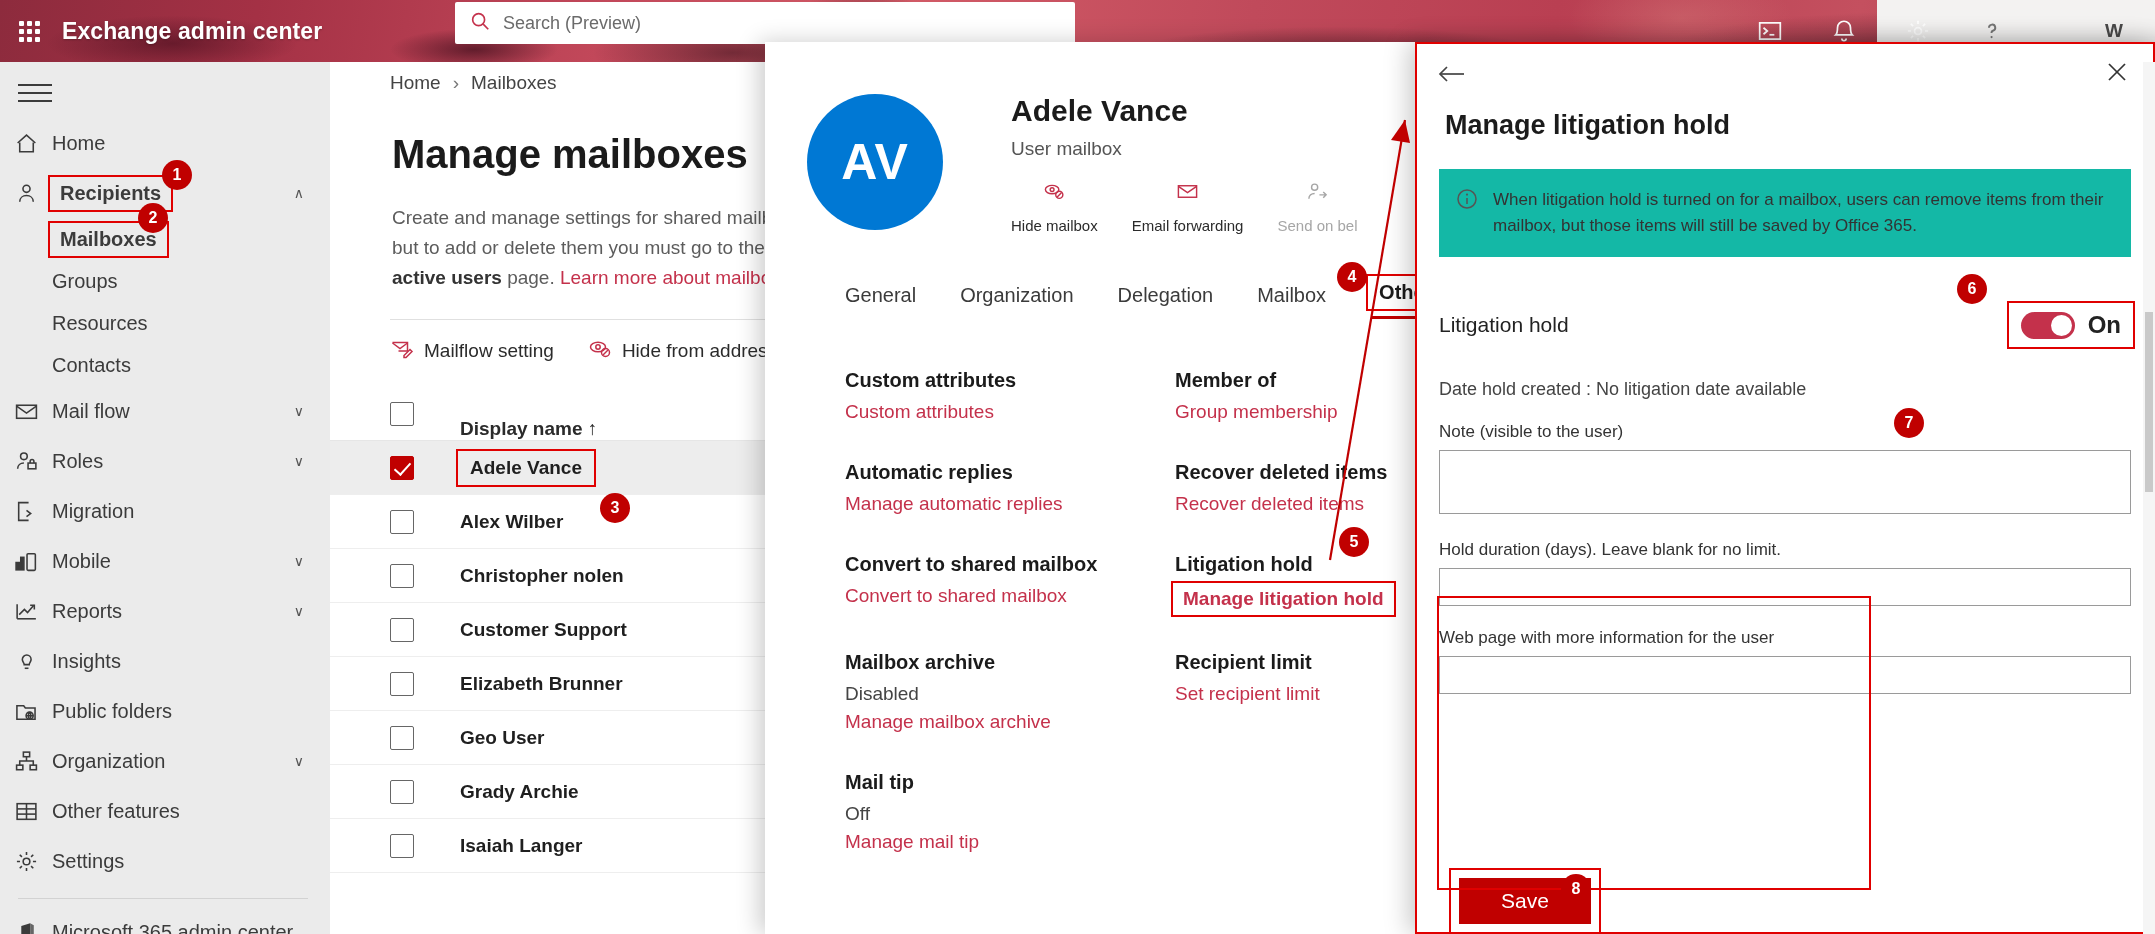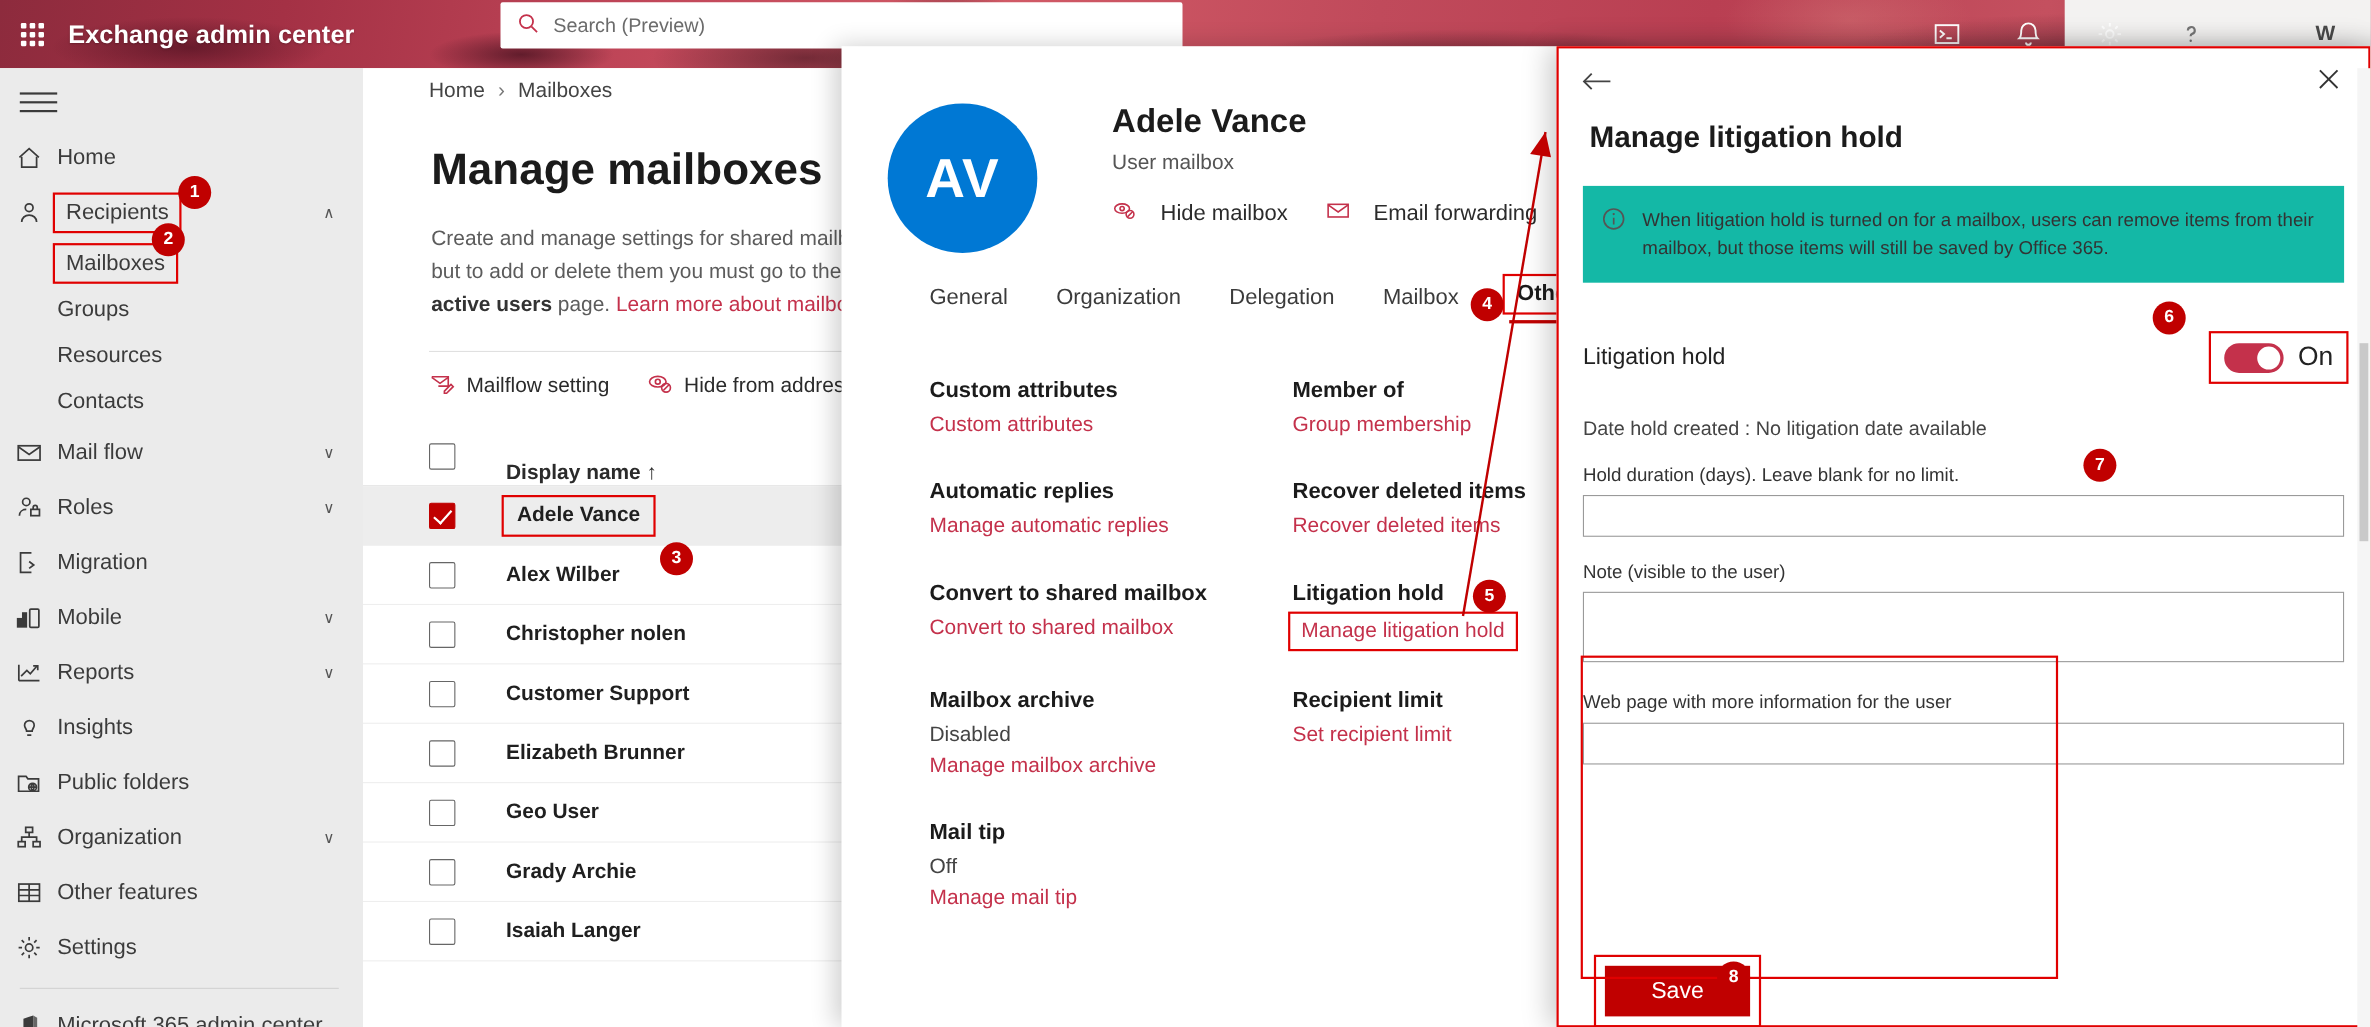--- a/index.html
+++ b/index.html
@@ -74,21 +74,21 @@
     cursor: pointer; position: relative;
   }
   .nav-item .nicon { width: 38px; display: flex; align-items: center; flex: none; }
   .nav-item .nlabel { font-size: 20px; color: #3b3b3b; white-space: nowrap; }
   .nav-item .chev { position: absolute; right: 26px; color: #555; font-size: 14px; }
   .nav-sub { padding-left: 52px; height: 42px; display: flex; align-items: center; cursor: pointer; }
   .nav-sub .nlabel { font-size: 20px; color: #3b3b3b; }
   .nav-divider { height: 1px; background: #d2d2d2; margin: 12px 22px 8px 18px; }
 
   
-  .hl-box { outline: 2.5px solid #e00000; outline-offset: 2px; }
+  .hl-box { outline: 2.5px solid #e00000; outline-offset: 2px; font-weight: bold; }
   .badge {
     position: absolute; width: 30px; height: 30px; border-radius: 50%;
     background: #c00000; color: #fff; font-size: 16px; font-weight: 700;
     display: flex; align-items: center; justify-content: center; z-index: 60;
   }
 
   
   .main {
     position: absolute; left: 330px; top: 62px; width: 1825px; height: 872px;
     background: #fff; overflow: hidden;
@@ -139,21 +139,21 @@
   .detail-inner { padding: 52px 0 0 50px; position: relative; }
   .av-circle {
     position: absolute; left: 42px; top: 52px; width: 136px; height: 136px;
     border-radius: 50%; background: #0078d4; color: #fff;
     display: flex; align-items: center; justify-content: center;
     font-size: 50px; font-weight: 600; letter-spacing: 1px;
   }
   .person-name { margin-left: 196px; font-size: 30px; font-weight: 700; color: #1b1b1b; }
   .person-type { margin-left: 196px; margin-top: 10px; font-size: 19px; color: #555; }
   .person-actions { margin-left: 196px; margin-top: 20px; display: flex; gap: 34px; align-items: center; }
-  .pact { display: flex; align-items: center; gap: 21px; font-size: 20px; color: #2b2b2b; cursor: pointer; white-space: nowrap; }
+  .pact { display: flex; align-items: center; gap: 11px; font-size: 15px; color: #2b2b2b; cursor: pointer; white-space: nowrap; flex-direction: column; }
   .pact.disabled { color: #a6a6a6; }
 
   .tabs {
     margin-top: 44px; margin-left: 30px; display: flex; gap: 44px; align-items: flex-end;
     position: relative;
   }
   .tab { font-size: 20px; color: #3b3b3b; padding-bottom: 12px; cursor: pointer; position: relative; white-space: nowrap; }
   .tab.active { font-weight: 700; color: #1b1b1b; }
   .tab.active::after {
     content: ""; position: absolute; left: 2px; right: 2px; bottom: 0;
@@ -649,27 +649,27 @@
         <span class="toggle">
             <span class="knob"></span>
           </span>
         <span class="onlbl">On</span>
       </span>
     </div>
 
     <div class="fly-meta">Date hold created : No litigation date available</div>
 
     <div class="field-block">
+      <div class="field-label">Note (visible to the user)</div>
+      <textarea class="field-input ta" style=""></textarea>
+    </div>
+
+    <div class="field-block">
       <div class="field-label">Hold duration (days). Leave blank for no limit.</div>
       <input class="field-input" type="text" value="" style="">
-    </div>
-
-    <div class="field-block">
-      <div class="field-label">Note (visible to the user)</div>
-      <textarea class="field-input ta" style=""></textarea>
     </div>
 
     <div class="field-block">
       <div class="field-label">Web page with more information for the user</div>
       <input class="field-input" type="text" value="" style="">
     </div>
 
     <div class="hl7-box"></div>
 
     <button class="save-btn">Save</button>

